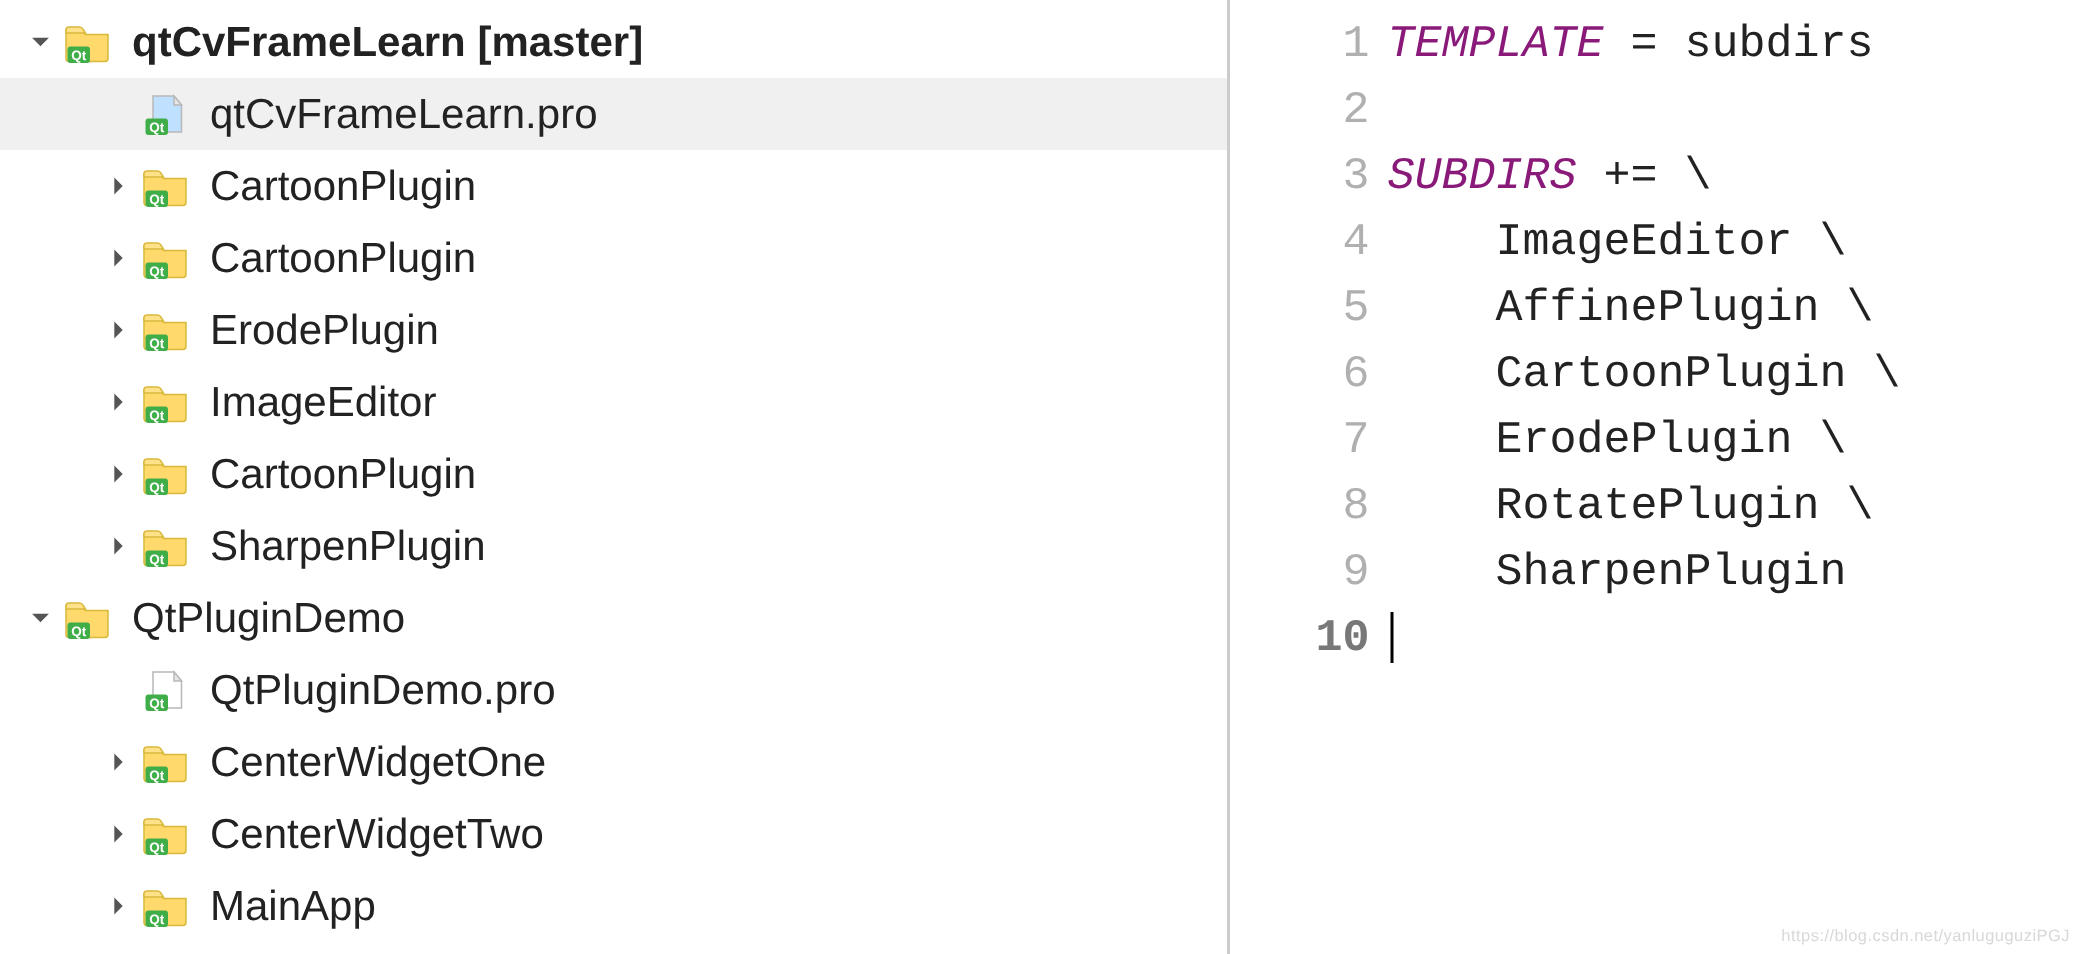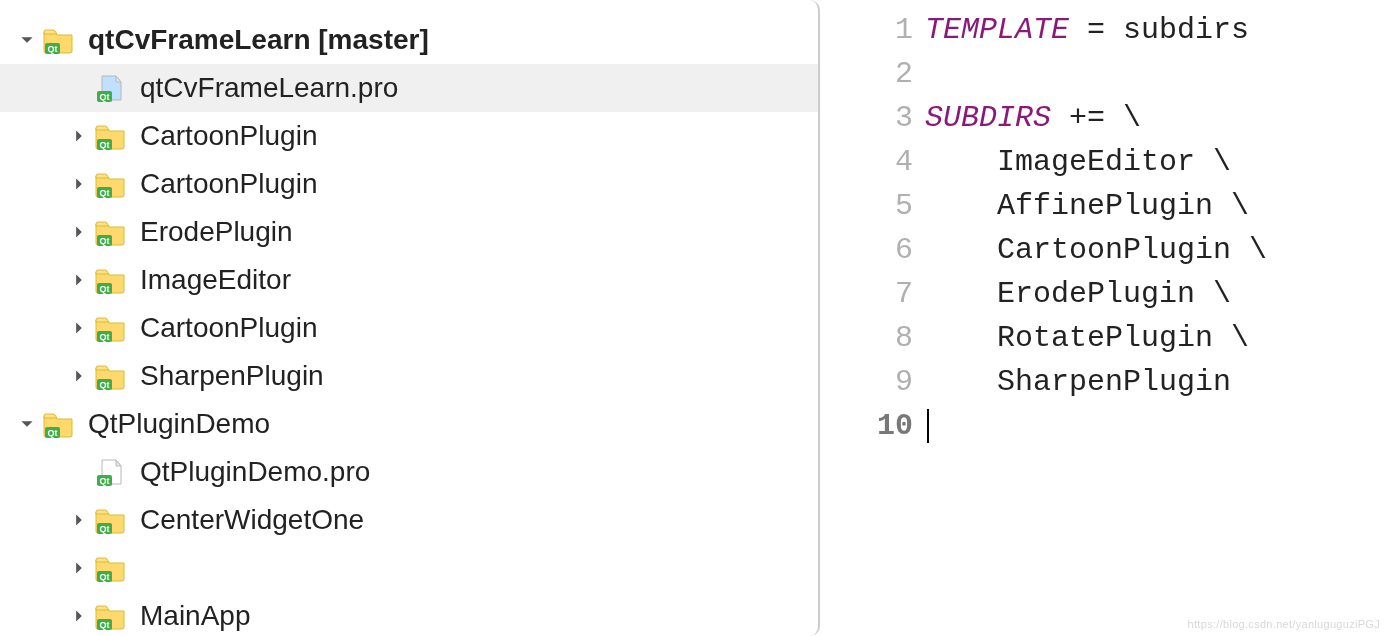--- a/index.html
+++ b/index.html
@@ -1,18 +1,18 @@
 <!DOCTYPE html>
 <html><head>
 <meta charset="utf-8">
 <style>
   * { box-sizing: border-box; margin: 0; padding: 0; }
   html, body { width: 1400px; height: 636px; font-family: "Segoe UI", Arial, sans-serif; background: #fff; overflow: hidden; }
   .app { display: flex; width: 100%; height: 100%; }
-  .tree-pane { width: 820px; height: 100%; border-right: 2px solid #ccc; overflow: hidden; padding-top: 16px; border-radius: 10px; }
+  .tree-pane { width: 820px; height: 100%; border-right: 2px solid #ccc; overflow: hidden; padding-top: 4px; }
   .editor-pane { flex: 1; height: 100%; display: flex; font-family: "Consolas", "Courier New", monospace; font-size: 30px; }
   .gutter { width: 105px; padding-top: 8px; text-align: right; color: #b0b0b0; user-select: none; }
   .gutter .ln { height: 44px; line-height: 44px; padding-right: 12px; }
   .gutter .ln.current { color: #787878; font-weight: 600; }
   .code { flex: 1; padding-top: 8px; white-space: pre; color: #222; }
   .code .line { height: 44px; line-height: 44px; }
   .kw { color: #8a1a7a; font-style: italic; }
   .cursor { display: inline-block; width: 2px; height: 34px; background: #000; vertical-align: middle; margin-left: 2px; }
 
   .tree-row { display: flex; align-items: center; height: 48px; font-size: 28px; color: #222; cursor: default; }
@@ -218,20 +218,21 @@
           </svg>
         </span>
         <span class="icon">
           <svg viewBox="0 0 32 28">
     <path d="M2 6 L12 6 L15 9 L30 9 L30 25 Q30 27 28 27 L4 27 Q2 27 2 25 Z" fill="#ffd96b" stroke="#d9b93c" stroke-width="1"></path>
     <path d="M2 6 Q2 4 4 4 L11 4 Q12 4 13 5 L15 8 L2 8 Z" fill="#ffe18a" stroke="#d9b93c" stroke-width="1"></path>
     <rect x="3" y="17" width="15" height="11" rx="2" fill="#3fae49"></rect>
     <text x="10.5" y="26" font-size="9" font-family="Arial" font-weight="bold" fill="#fff" text-anchor="middle">Qt</text>
   </svg>
         </span>
+        <span class="label">CenterWidgetTwo</span>
       </div>
       <div class="tree-row">
         <span class="spacer" style="width:70px"></span>
         <span class="arrow">
           <svg viewBox="0 0 10 10">
             <path d="M1 3 L5 7 L9 3 Z" fill="#555" transform="rotate(-90 5 5)"></path>
           </svg>
         </span>
         <span class="icon">
           <svg viewBox="0 0 32 28">

